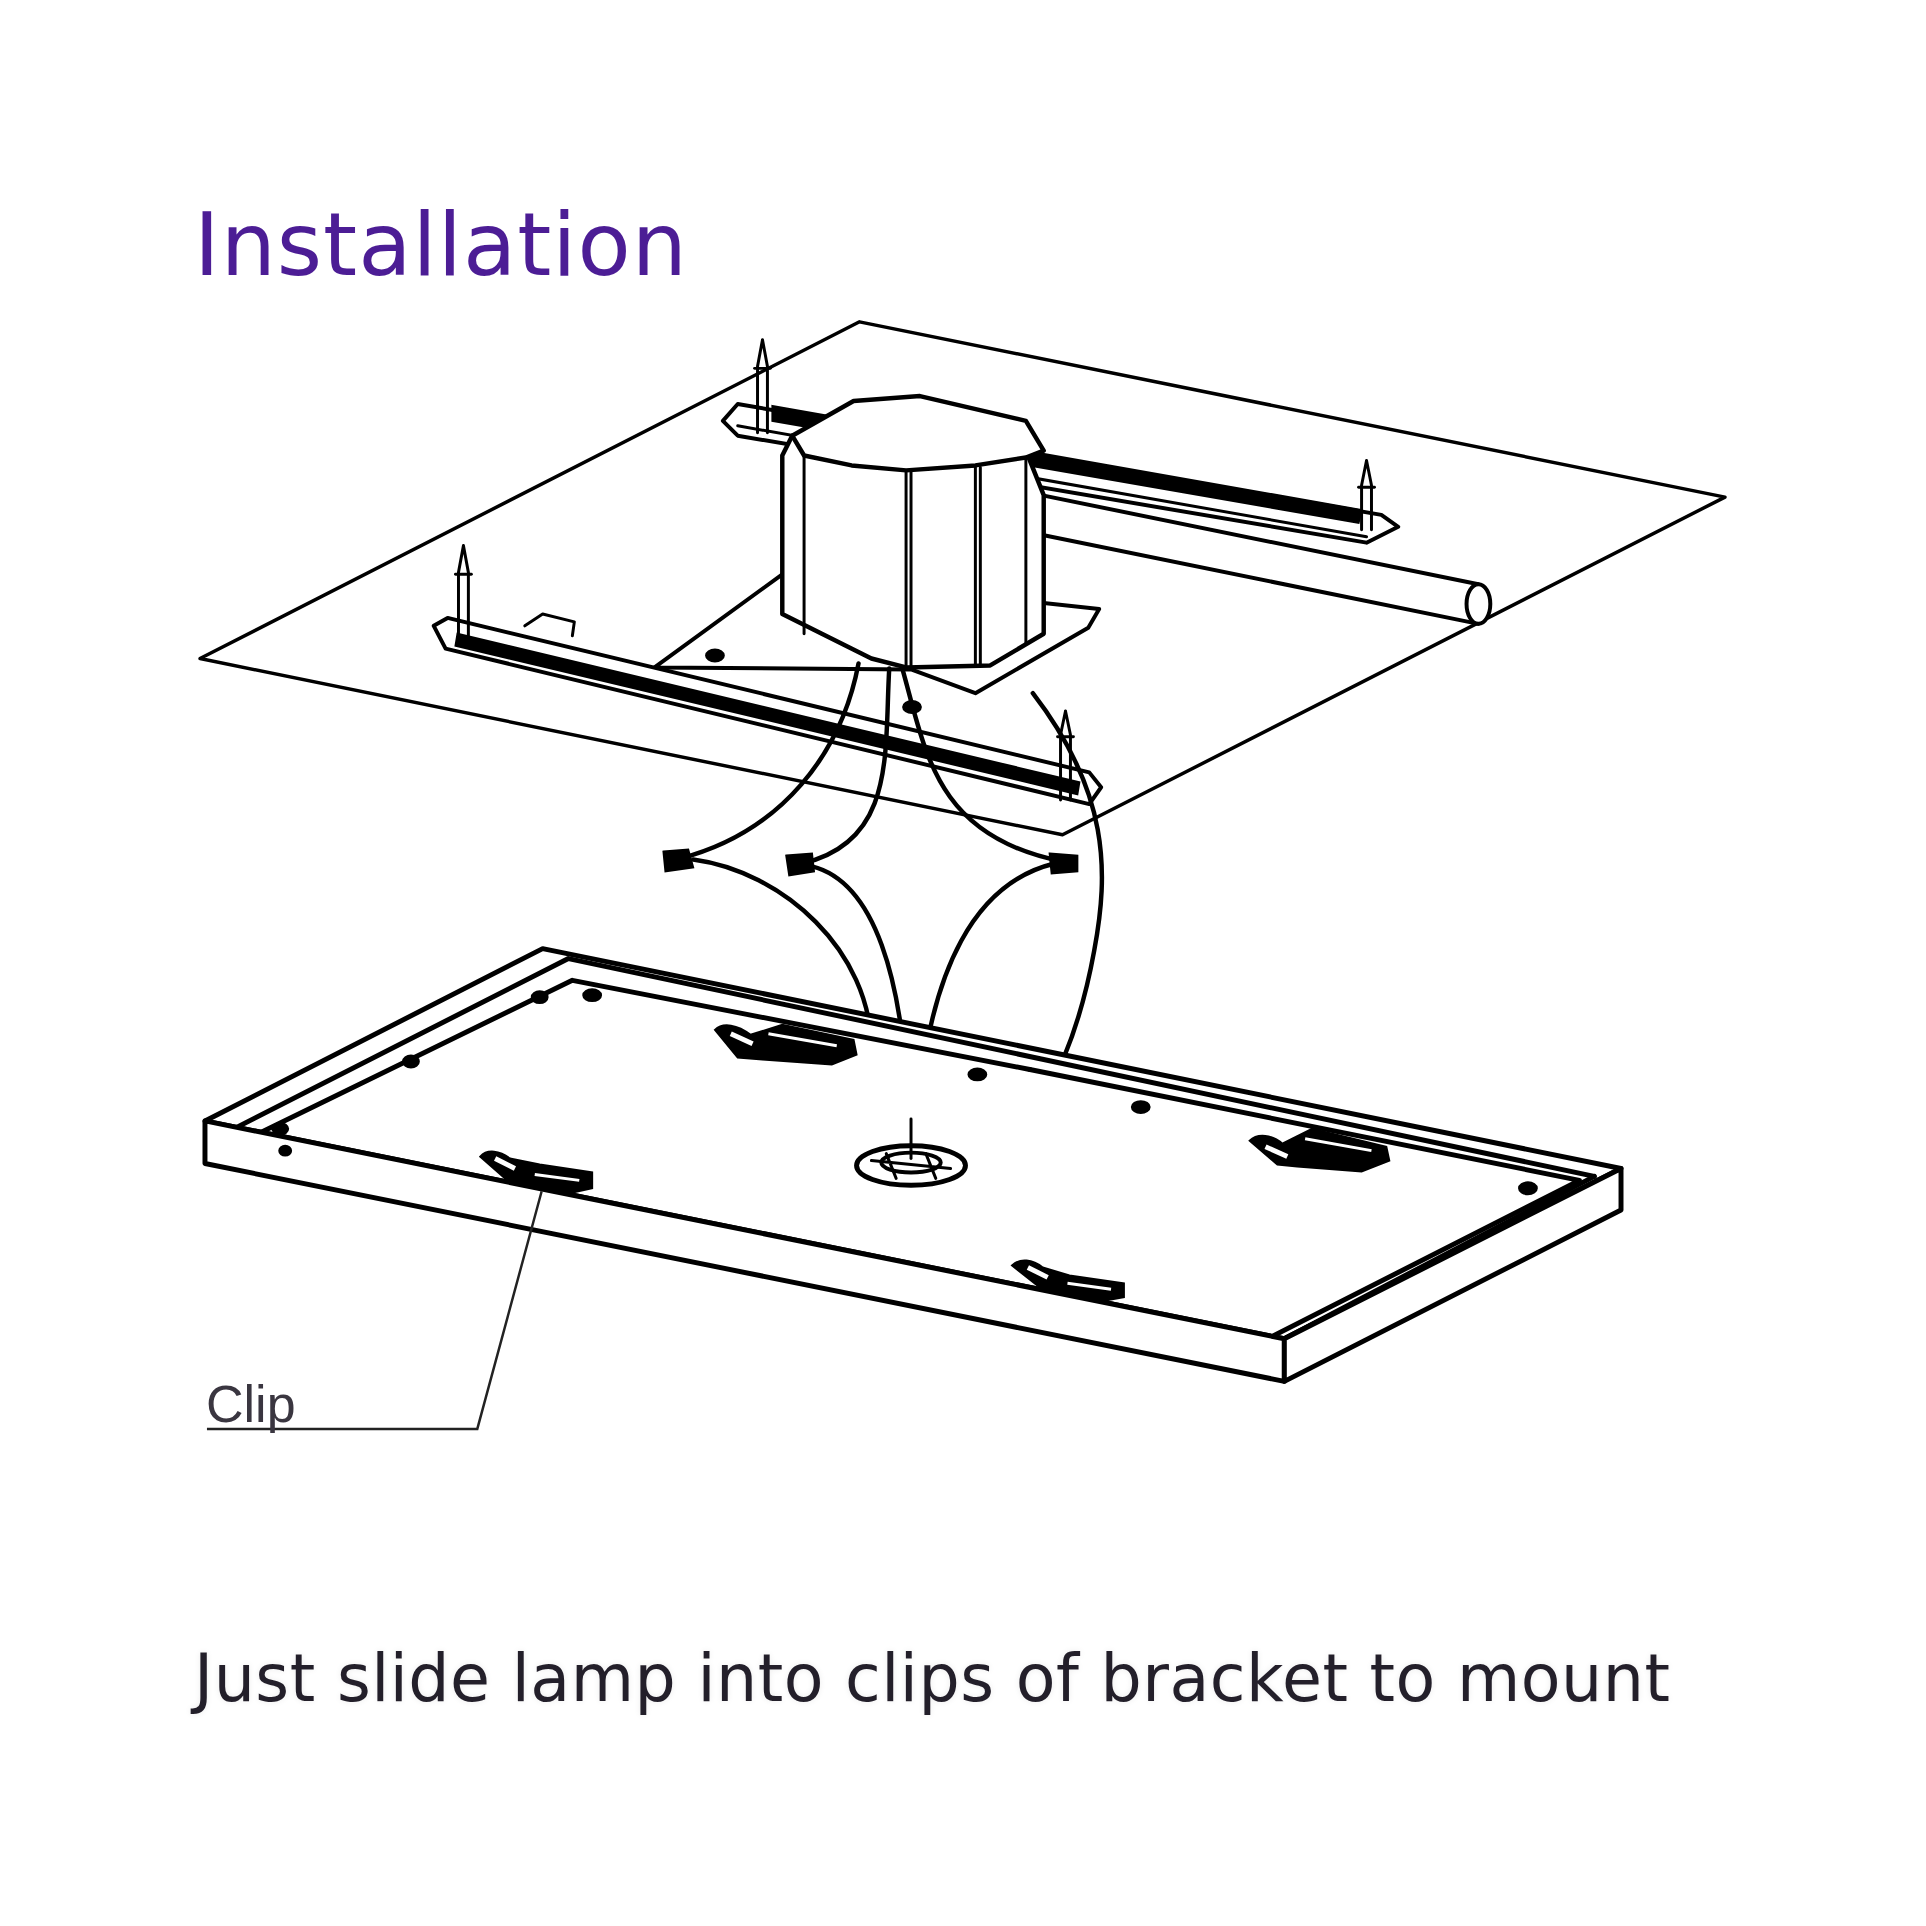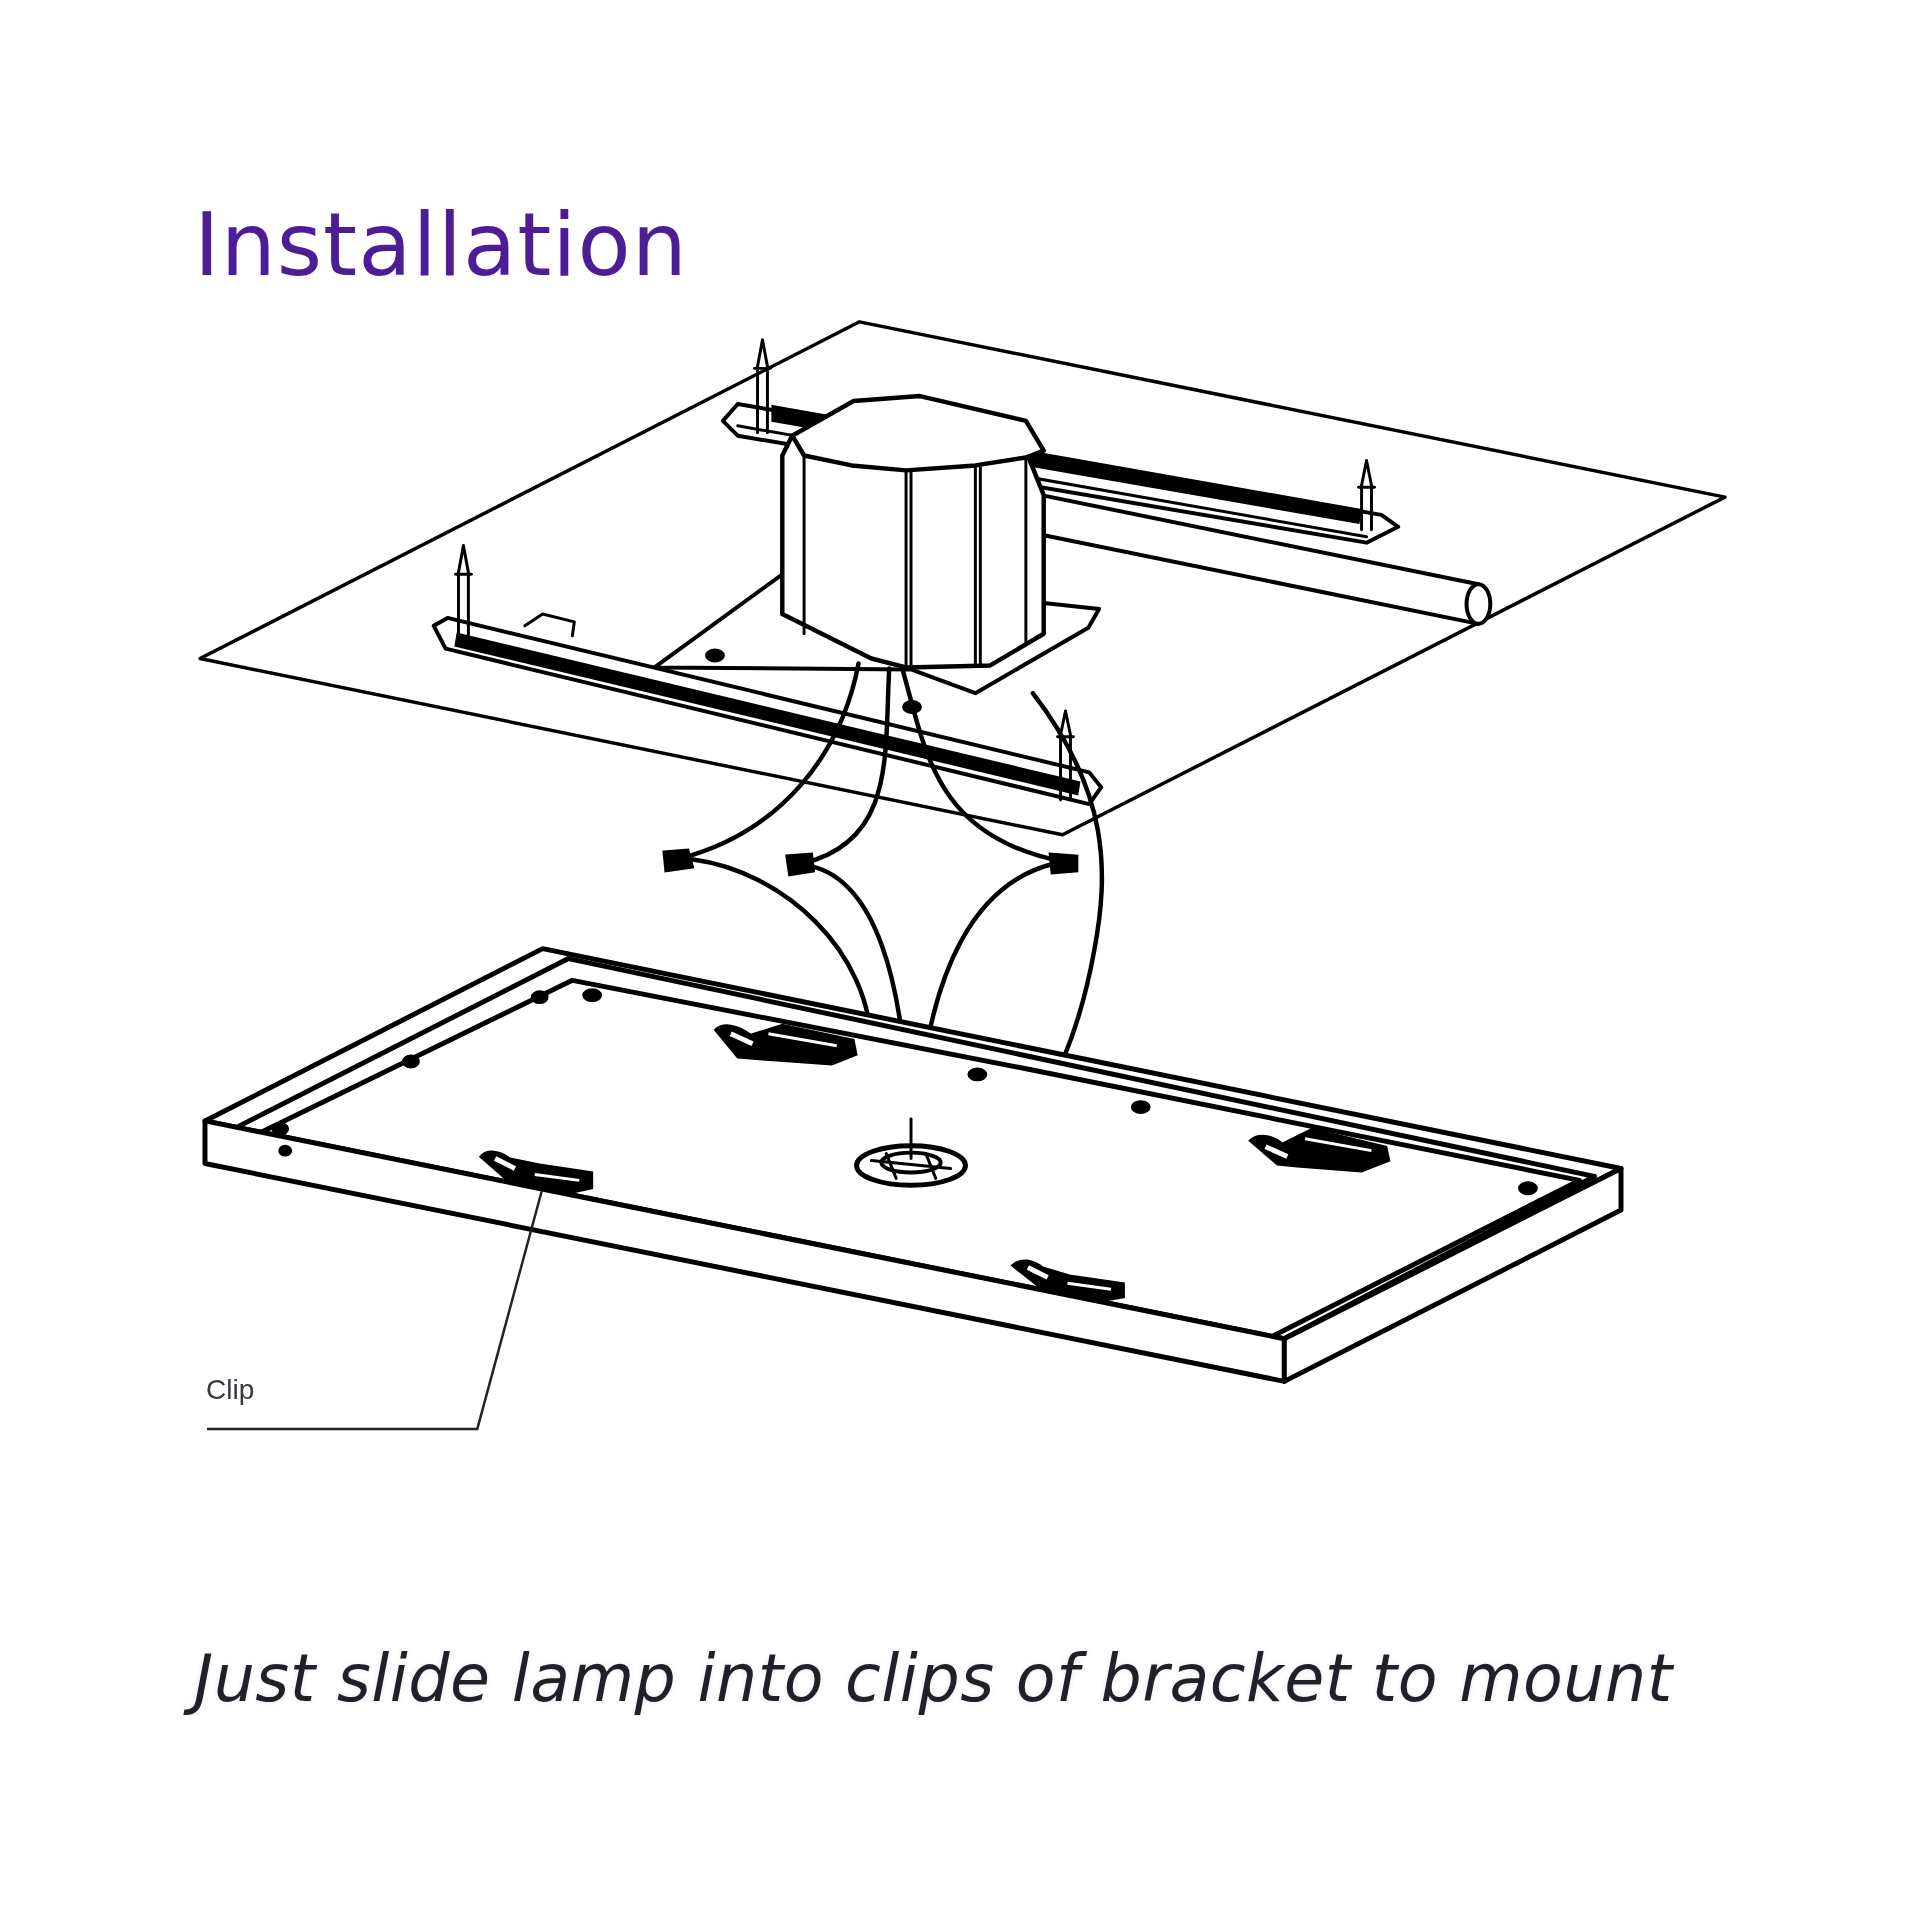--- a/index.html
+++ b/index.html
@@ -7,25 +7,24 @@
   .title {
     position: absolute; left: 194px; top: 194px;
     font-family: "DejaVu Sans", sans-serif; font-weight: 400;
     font-size: 87px; color: #4c1d95; letter-spacing: 1px; white-space: nowrap;
   }
   .caption {
     position: absolute; left: 194px; top: 1641px;
     font-family: "DejaVu Sans", sans-serif; font-weight: 400;
     font-size: 65px; color: #231f2a; white-space: nowrap; letter-spacing: 0.5px;
     text-shadow: 0 0 6px rgba(0,0,0,0.08);
-    font-style: italic;
   }
   .clip-label {
     position: absolute; left: 206px; top: 1374px;
-    font-family: "Liberation Sans", sans-serif; font-size: 28px; color: #3a3640;
+    font-family: "Liberation Sans", sans-serif; font-size: 52px; color: #3a3640;
     white-space: nowrap;
   }
   svg.drawing { position: absolute; left: 0; top: 0; }
   .ln { fill: none; stroke: #000; stroke-width: 5; stroke-linejoin: round; stroke-linecap: round; }
   .thin { fill: none; stroke: #000; stroke-width: 3; stroke-linejoin: round; stroke-linecap: round; }
   .wire { fill: none; stroke: #000; stroke-width: 4.5; stroke-linecap: round; }
   .solid { fill: #000; stroke: #000; stroke-width: 2; }
   .whitefill { fill: #fff; stroke: #000; stroke-width: 5; stroke-linejoin: round; }
 </style>
 </head>

